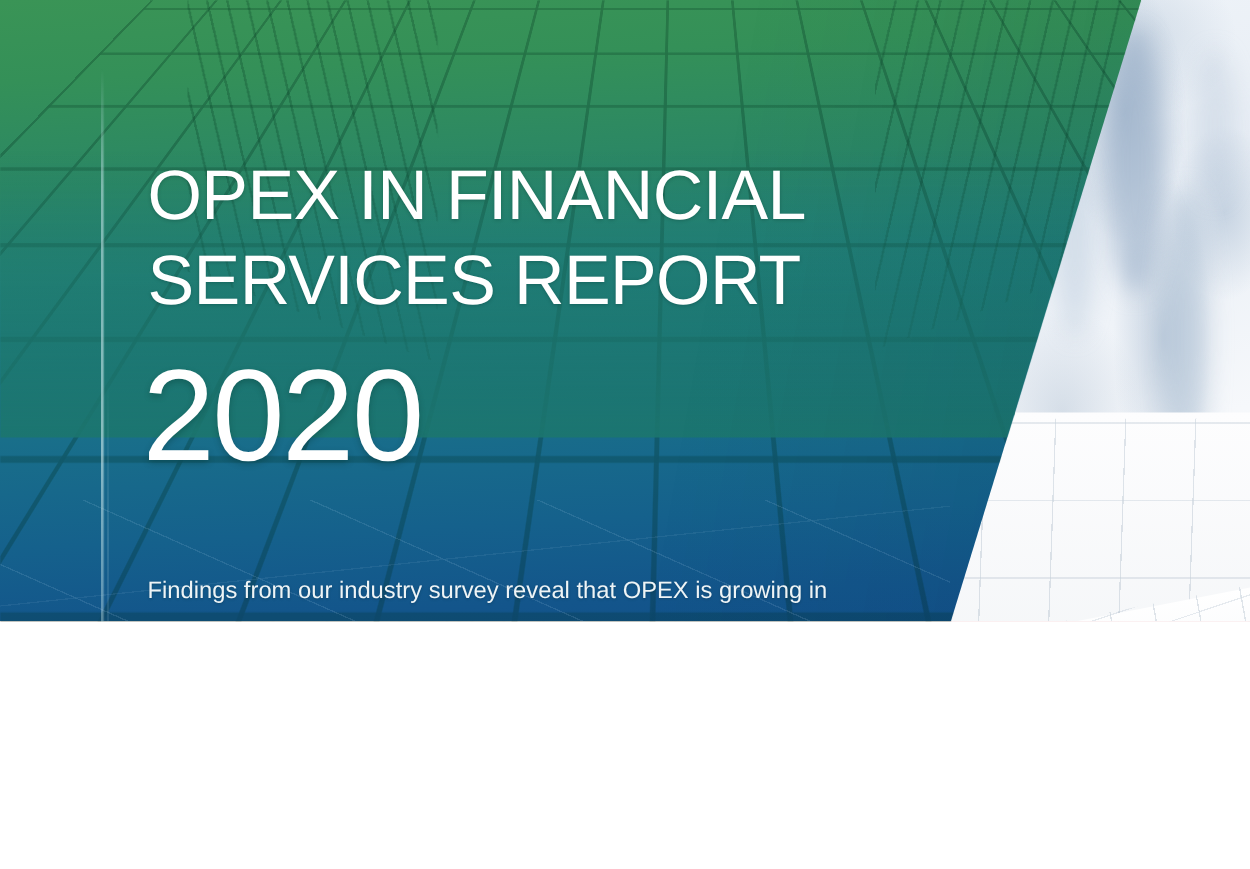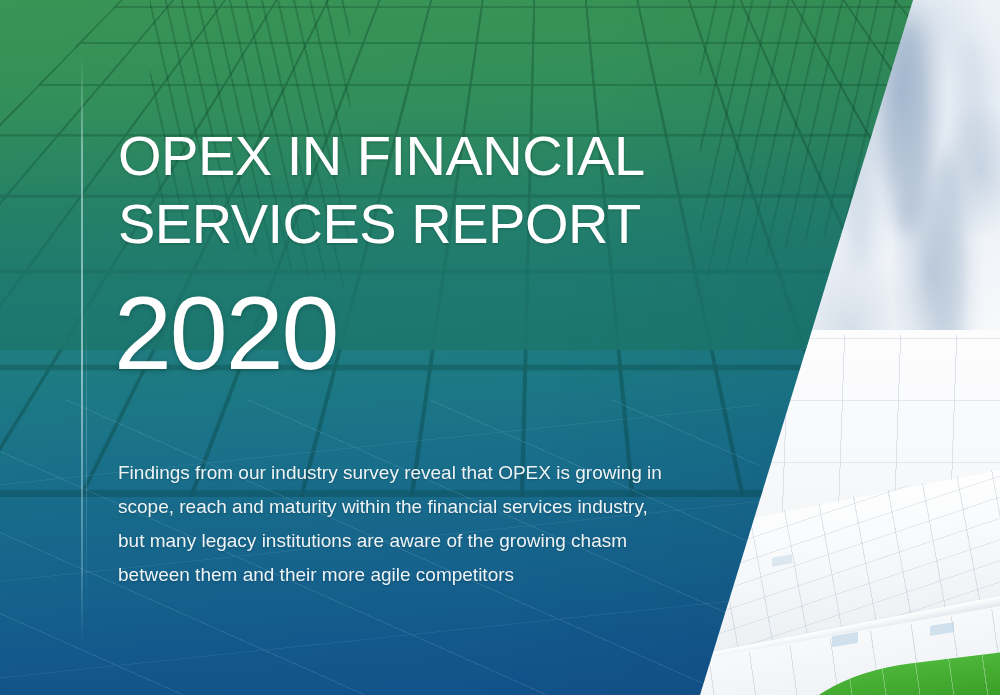--- a/index.html
+++ b/index.html
@@ -1,20 +1,20 @@
 <!DOCTYPE html>
 <html><head>
 <meta charset="utf-8">
 <style>
   html,body{margin:0;padding:0;background:#fff;}
   body{font-family:"Liberation Sans", sans-serif;}
 
   #cover{
     position:relative;
-    width:1000px;height:695px;
+    width:1000px;height:497px;
     overflow:hidden;
     background:#b91c1c;
   }
 
   
   .photo-layer{position:absolute;inset:0;overflow:hidden;}
 
   
   .sky{
     position:absolute;left:600px;top:0;width:400px;height:430px;

